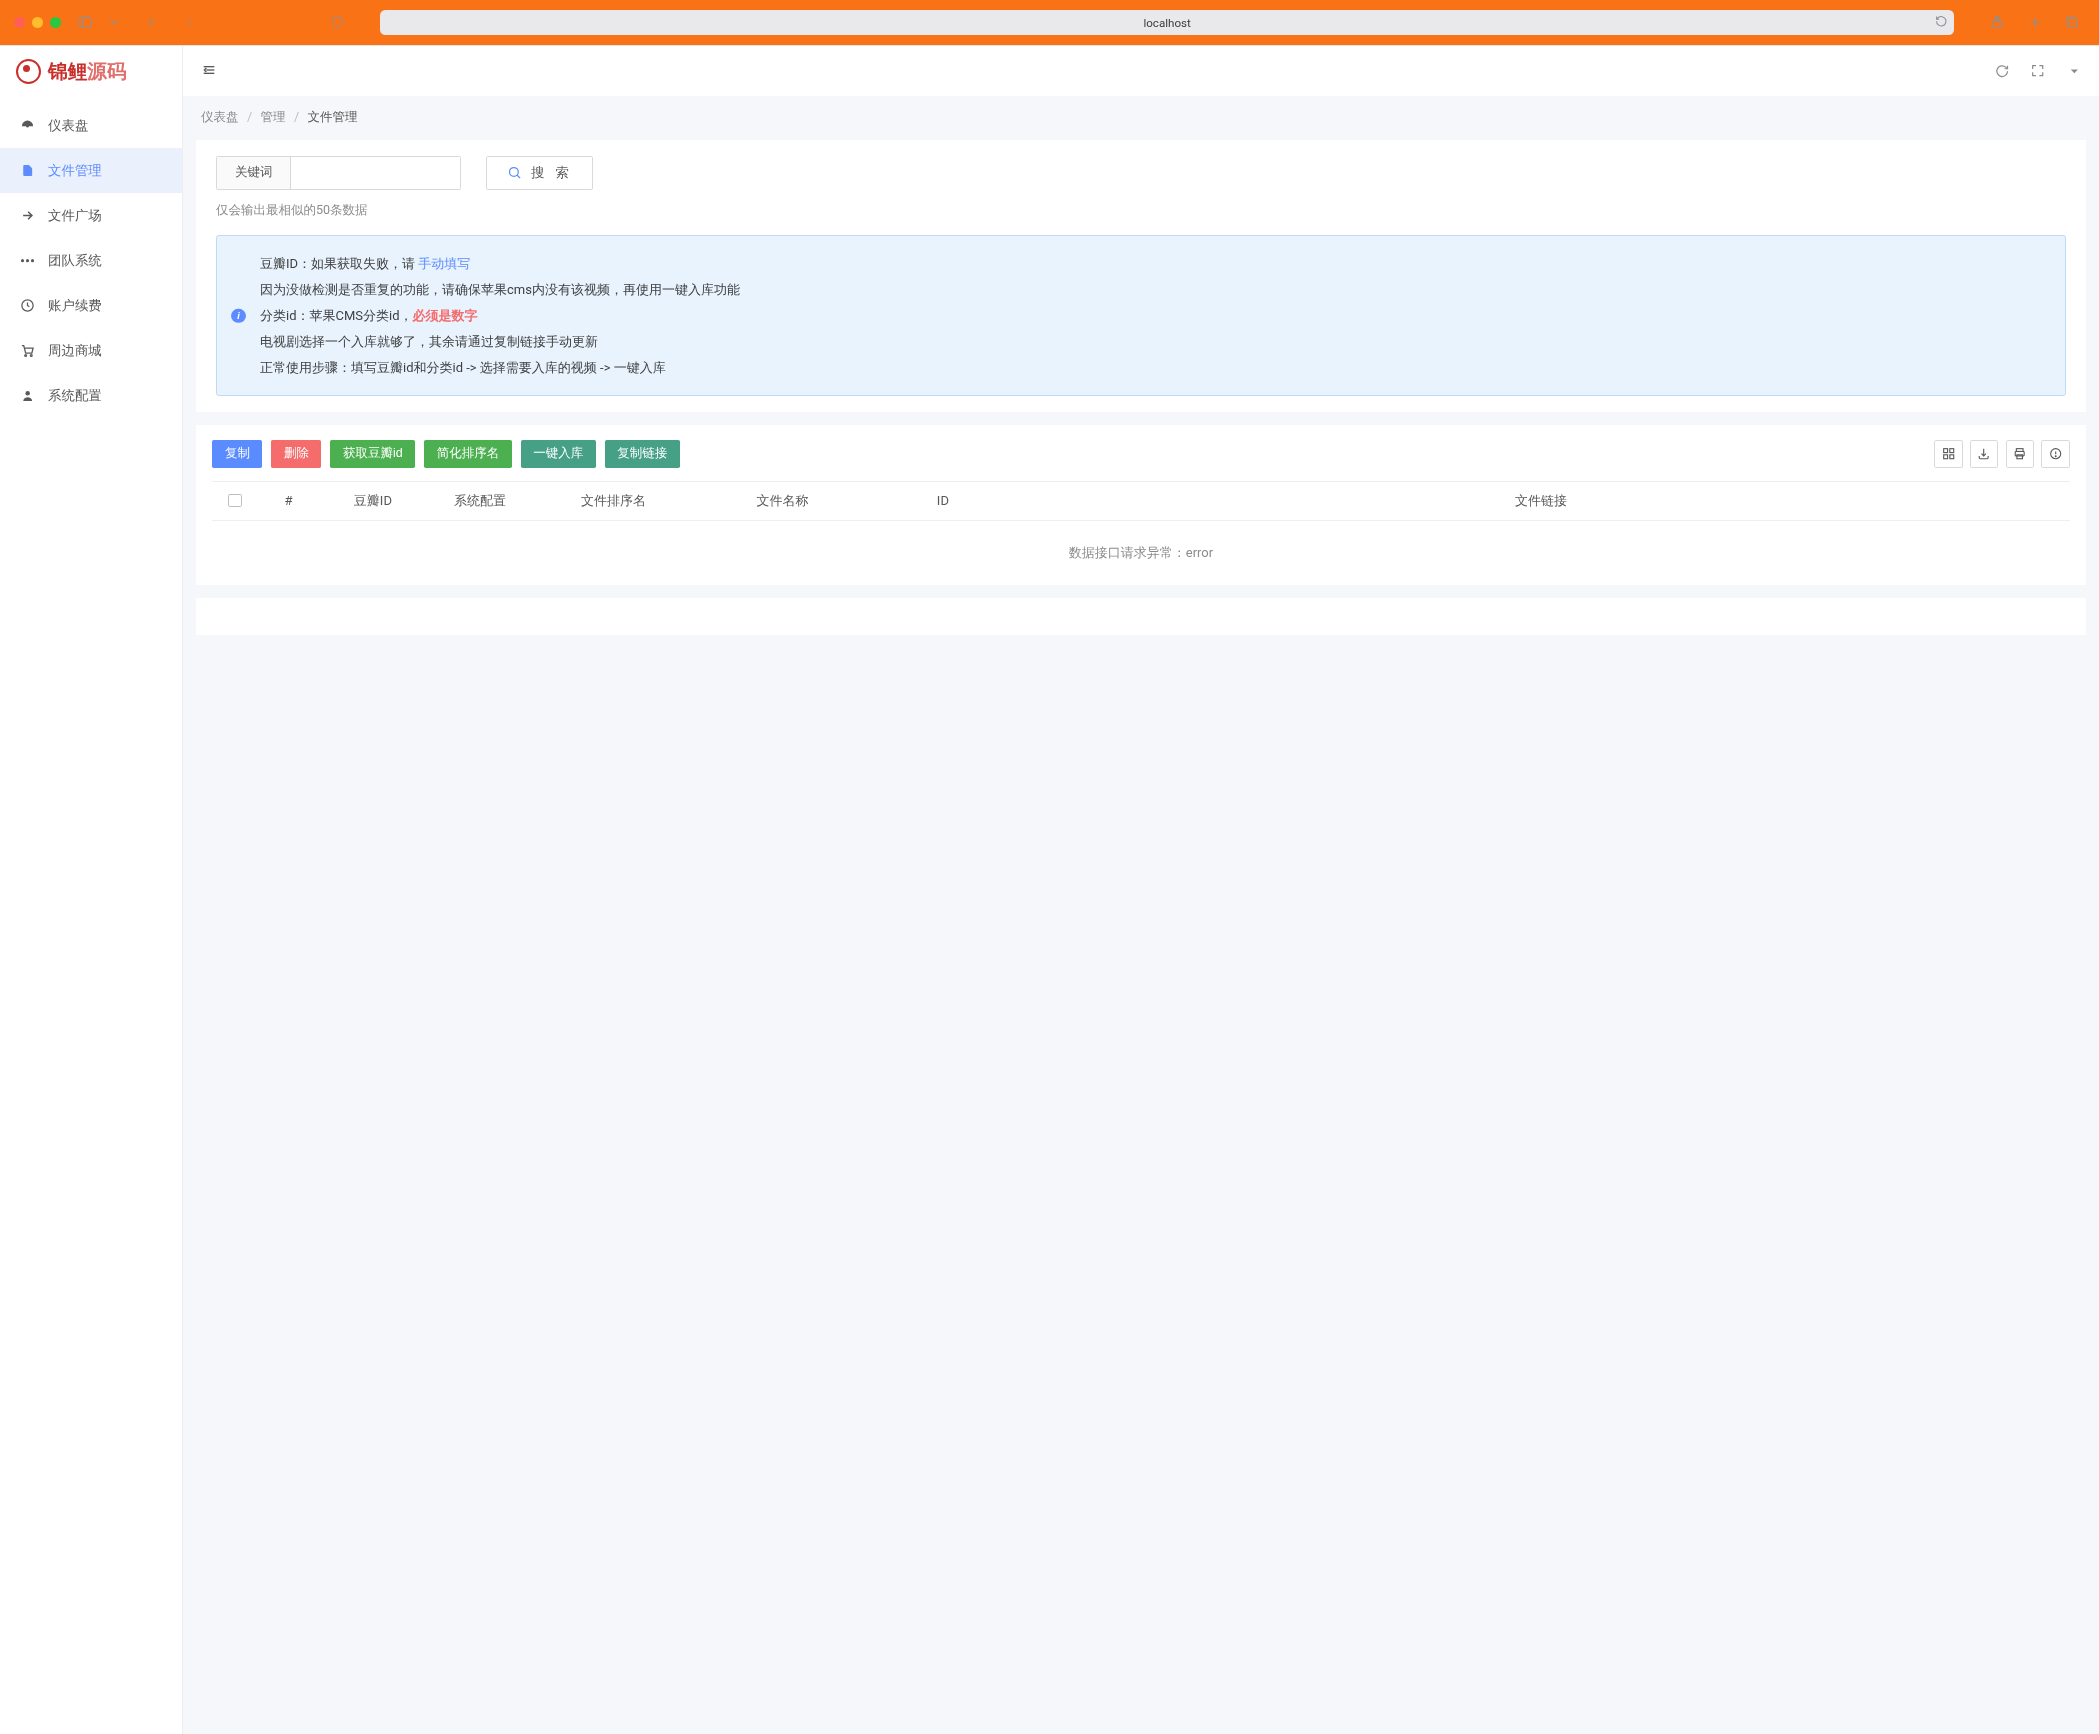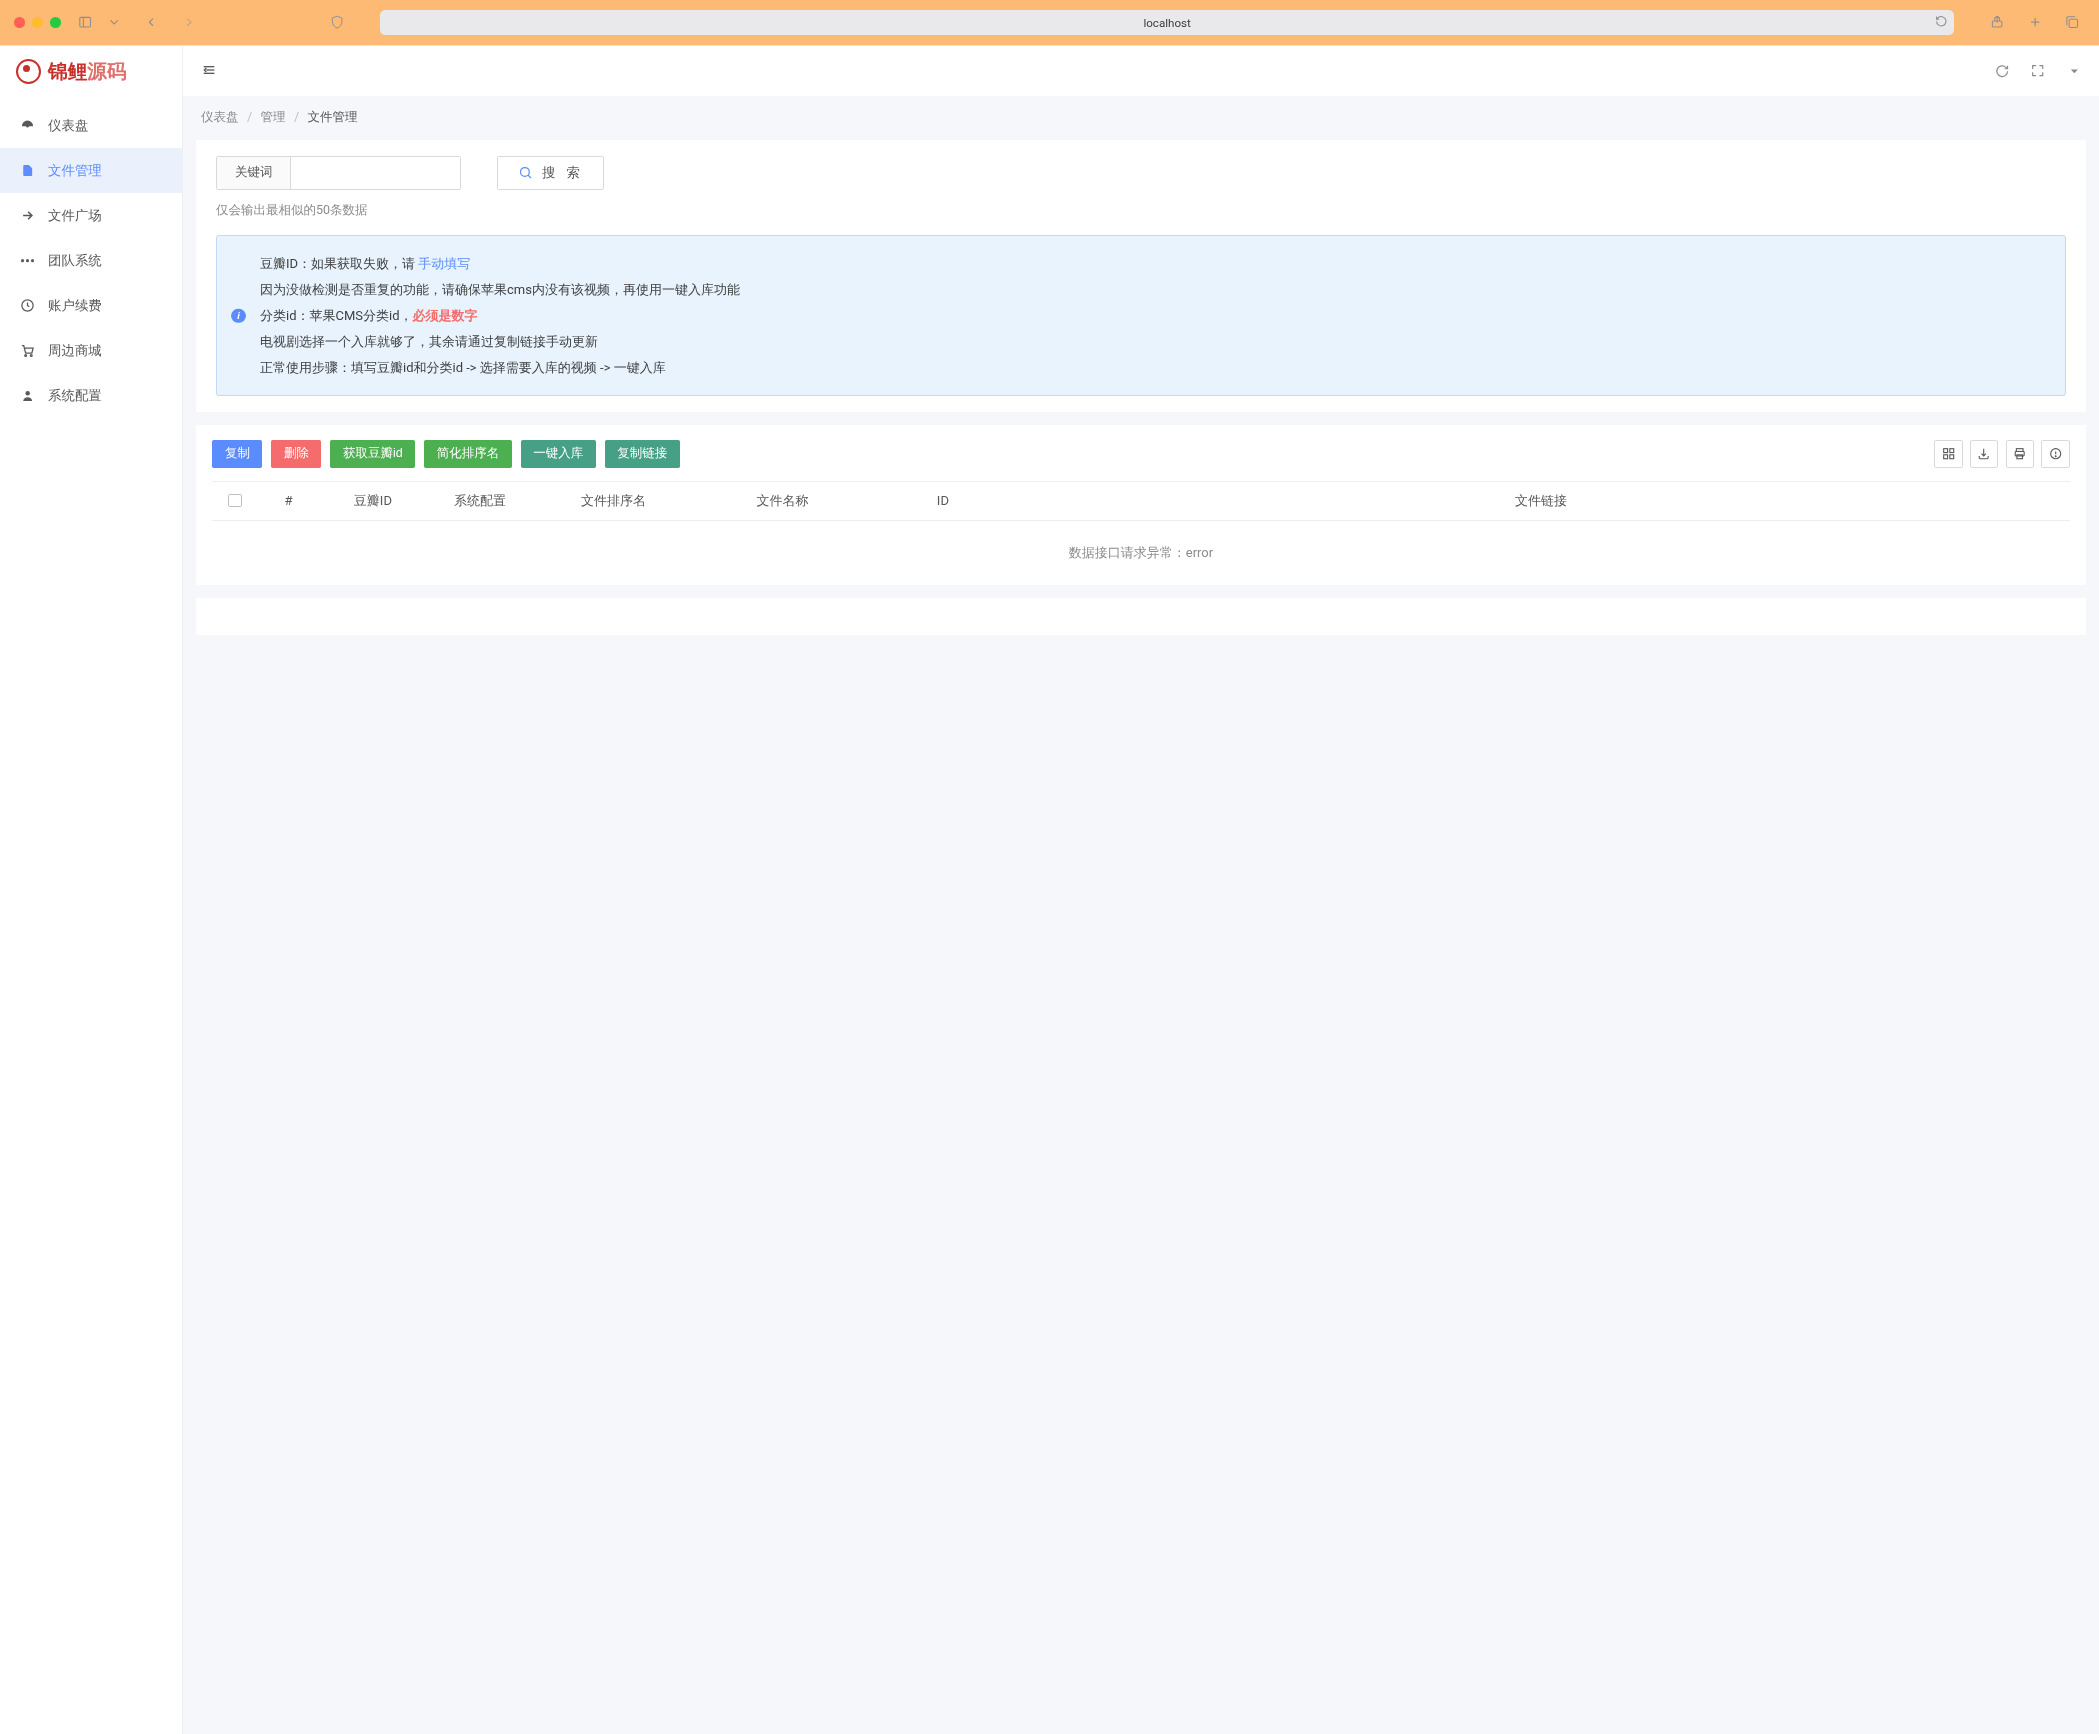--- a/index.html
+++ b/index.html
@@ -1,20 +1,20 @@
 <!DOCTYPE html>
 <html style="font-size:14.3px"><head>
 <meta charset="utf-8">
 <style>
 * { box-sizing: border-box; margin: 0; padding: 0; }
 html, body { height: 100%; }
 body { font-family: -apple-system, BlinkMacSystemFont, "Segoe UI", Roboto, "Helvetica Neue", Arial, sans-serif; background: #f5f5f7; color: #333; font-size: 12.5px; }
 
 
-.browser-chrome { height: 46px; background: #fdba74; border-bottom: 0.9px solid #e5e5e5; display: flex; align-items: center; padding: 0 14.3px; gap: 12.5px; }
+.browser-chrome { height: 46px; background: #f97316; border-bottom: 0.9px solid #e5e5e5; display: flex; align-items: center; padding: 0 14.3px; gap: 12.5px; }
 .traffic-lights { display: flex; gap: 7.1px; }
 .traffic-light { width: 10.7px; height: 10.7px; border-radius: 50%; }
 .tl-red { background: #ff5f57; }
 .tl-yellow { background: #febc2e; }
 .tl-green { background: #28c840; }
 .chrome-btn { width: 25px; height: 25px; display: flex; align-items: center; justify-content: center; color: #8e8e93; border-radius: 4.5px; }
 .chrome-btn svg { width: 14.3px; height: 14.3px; }
 .url-bar { flex: 1; height: 25px; background: #e9e9eb; border-radius: 5.3px; display: flex; align-items: center; justify-content: center; color: #3c3c3c; font-size: 11.6px; margin: 0 18px; position: relative; }
 .url-refresh { position: absolute; right: 7.1px; color: #8e8e93; }
 .chrome-right { display: flex; gap: 12.5px; align-items: center; }
@@ -40,21 +40,21 @@
 .topbar-right .ti { width: 14.3px; height: 14.3px; display:flex; align-items:center; justify-content:center; }
 .menu-toggle { color: #595959; }
 
 .content { flex: 1; overflow-y: auto; background: #f5f7fa; }
 .breadcrumb { padding: 13.4px 18px; color: #8c8c8c; font-size: 12.5px; }
 .breadcrumb span { margin: 0 5.3px; color: #bfbfbf; }
 .breadcrumb .current { color: #595959; }
 
 .panel { background: #fff; margin: 0 13.4px 13.4px 13.4px; padding: 16px 19.6px; }
 .panel-title { font-size: 14.3px; font-weight: 500; color: #333; margin-bottom: 18px; }
-.search-row { display: flex; gap: 36px; margin-bottom: 12.5px; }
+.search-row { display: flex; gap: 25px; margin-bottom: 12.5px; }
 .input-group { display: flex; height: 34px; border: 0.9px solid #d9d9d9; border-radius: 1.8px; overflow: hidden; }
 .input-addon { background: #fafafa; border-right: 0.9px solid #d9d9d9; padding: 0 18px; display: flex; align-items: center; color: #595959; }
 .input-field { border: none; outline: none; padding: 0 10.7px; width: 169px; font-size: 12.5px; }
 .search-btn { height: 34px; padding: 0 19.6px; background: #fff; border: 0.9px solid #d9d9d9; border-radius: 1.8px; display: flex; align-items: center; gap: 9px; color: #595959; font-size: 13.4px; cursor: pointer; letter-spacing: 3.6px; }
 .search-btn svg { color: #5c8cff; }
 .hint { color: #8c8c8c; font-size: 12.5px; margin-bottom: 16px; }
 
 .info-box { background: #e8f3fe; border: 0.9px solid #c0d9f5; border-radius: 2.7px; padding: 14.3px 18px 14.3px 43px; position: relative; line-height: 2; color: #404040; font-size: 13px; }
 .info-box .info-icon { position: absolute; left: 14.3px; top: 50%; transform: translateY(-50%); width: 14.3px; height: 14.3px; background: #5c8cff; border-radius: 50%; color: #fff; display: flex; align-items: center; justify-content: center; font-size: 9.8px; font-style: italic; font-weight: bold; }
 .info-box .link { color: #5c8cff; }

